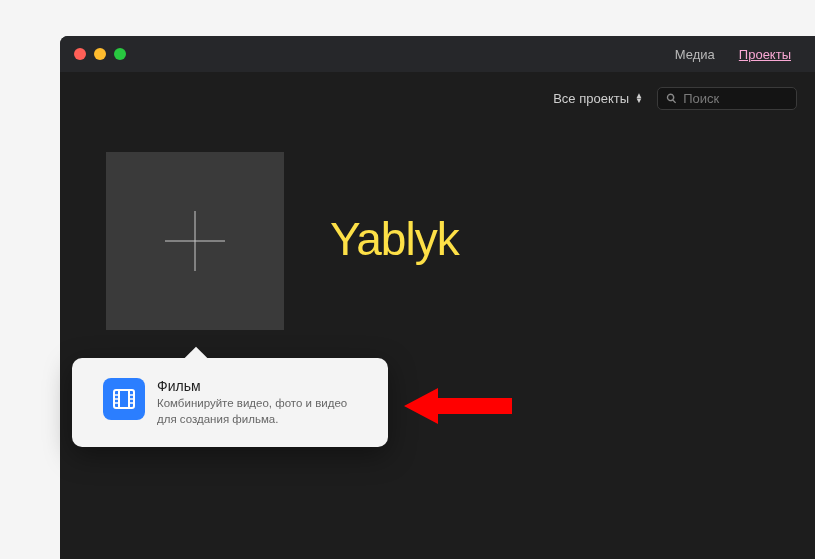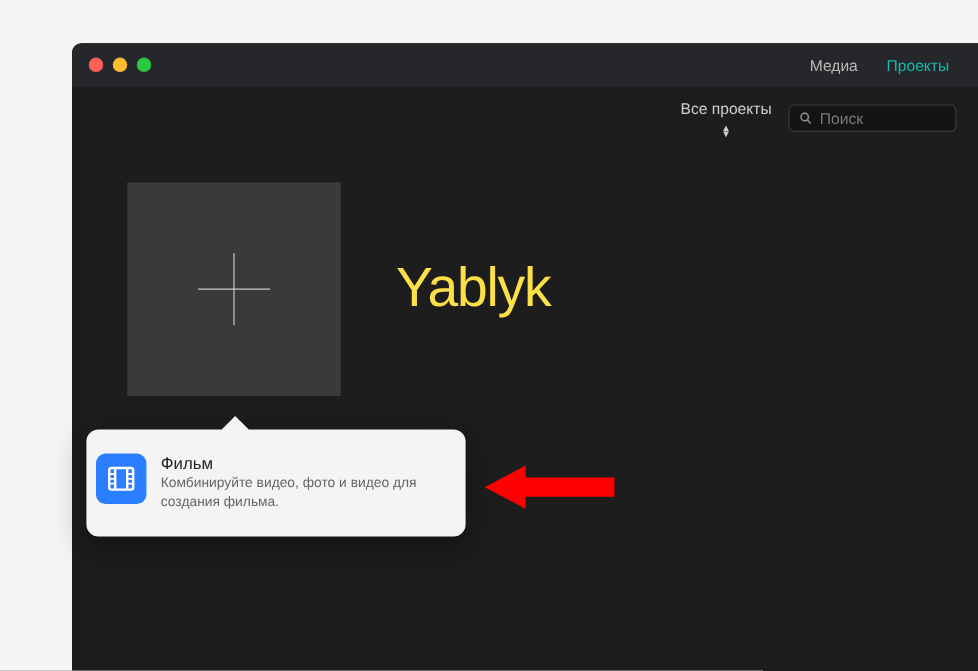--- a/index.html
+++ b/index.html
@@ -37,40 +37,40 @@
     .dot.min { background: #febc2e; }
     .dot.max { background: #28c840; }
     .tabs { position: absolute; right: 12px; display: flex; align-items: center; gap: 0; }
     .tab {
       color: #b9b9b9;
       font-size: 13px;
       padding: 4px 12px;
       cursor: pointer;
     }
     .tab.active {
-      color: #14b8a6;
+      color: #f9a8d4;
       font-weight: 500;
+      text-decoration: underline;
     }
     .toolbar {
       height: 52px;
       display: flex;
       align-items: center;
       justify-content: flex-end;
       padding: 0 18px;
       gap: 14px;
       background: #1d1d1d;
     }
     .filter-btn {
       color: #cfcfcf;
       font-size: 13px;
       display: flex;
       align-items: center;
       gap: 6px;
       cursor: pointer;
-      flex-direction: column;
     }
     .sort-glyph {
       display: inline-flex;
       flex-direction: column;
       line-height: 5px;
       font-size: 8px;
       color: #cfcfcf;
     }
     .search-wrap {
       display: flex;
@@ -118,21 +118,21 @@
     }
     
     .popover {
       position: absolute;
       top: 358px;
       left: 72px;
       width: 316px;
       background: #f4f4f4;
       border-radius: 10px;
       box-shadow: 0 8px 28px rgba(0,0,0,0.4);
-      padding: 12px 4px;
+      padding: 12px 27px;
       z-index: 5;
     }
     .popover::before {
       content: "";
       position: absolute;
       top: -8px;
       left: 116px;
       width: 16px;
       height: 16px;
       background: #f4f4f4;

